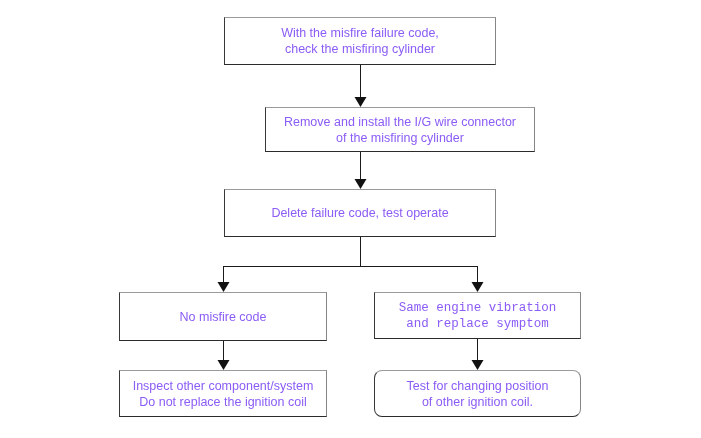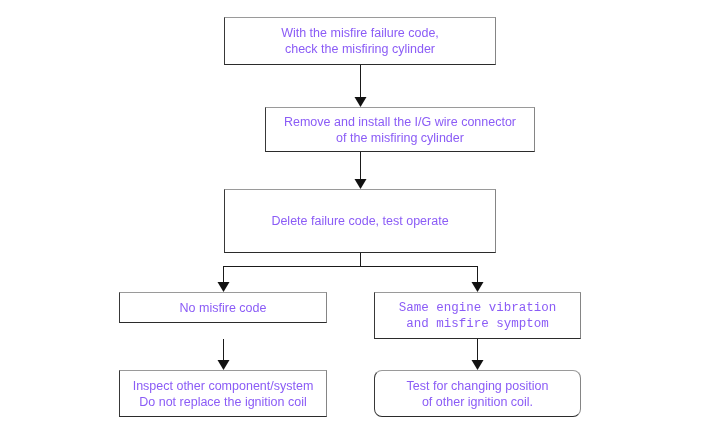--- a/index.html
+++ b/index.html
@@ -39,22 +39,22 @@
   }
   .flow-box .line {
     font-size: 12.5px;
     line-height: 16px;
     color: #8b5cf6;
     white-space: pre;
   }
   
   .box1 { left: 224px; top: 17px;  width: 272px; height: 48px; }
   .box2 { left: 226px; top: 107px; width: 270px; height: 45px; margin-left: 39px; }
-  .box3 { left: 224px; top: 189px; width: 272px; height: 64px; }
-  .box4 { left: 119px; top: 292px; width: 208px; height: 31px; }
+  .box3 { left: 224px; top: 189px; width: 272px; height: 48px; }
+  .box4 { left: 119px; top: 292px; width: 208px; height: 49px; }
   .box5 { left: 374px; top: 292px; width: 207px; height: 47px; font-family: Liberation Mono, monospace; }
   .box6 { left: 119px; top: 370px; width: 208px; height: 47px; }
   .box7 { left: 374px; top: 370px; width: 207px; height: 47px; border-radius: 8px; }
 </style>
 </head>
 <body>
 
 <div class="canvas">
 
   <div class="connectors">
@@ -93,21 +93,21 @@
   <div class="flow-box box3">
     <div class="line">Delete failure code, test operate</div>
   </div>
 
   <div class="flow-box box4">
     <div class="line">No misfire code</div>
   </div>
 
   <div class="flow-box box5">
     <div class="line">Same engine vibration</div>
-    <div class="line">and misfire symptom</div>
+    <div class="line">and replace symptom</div>
   </div>
 
   <div class="flow-box box6">
     <div class="line">Inspect other component/system</div>
     <div class="line">Do not replace the ignition coil</div>
   </div>
 
   <div class="flow-box box7">
     <div class="line">Test for changing position</div>
     <div class="line">of other ignition coil.</div>

